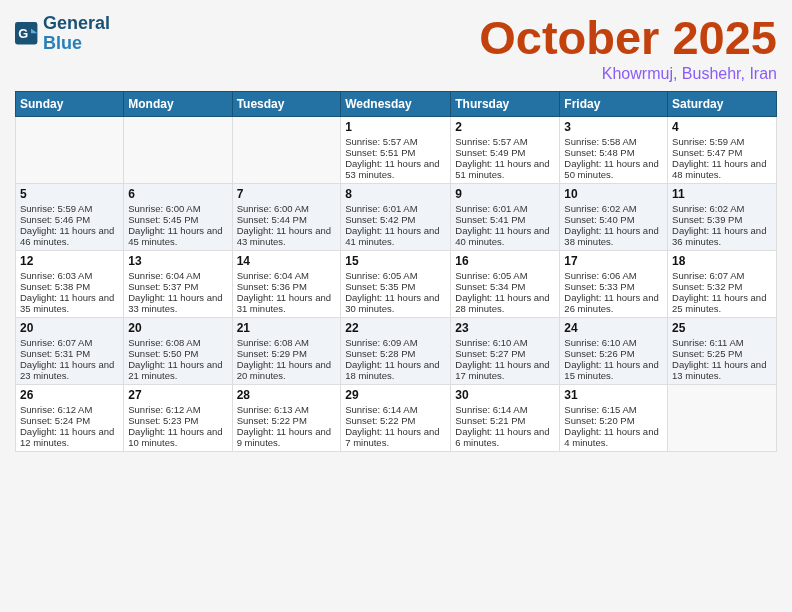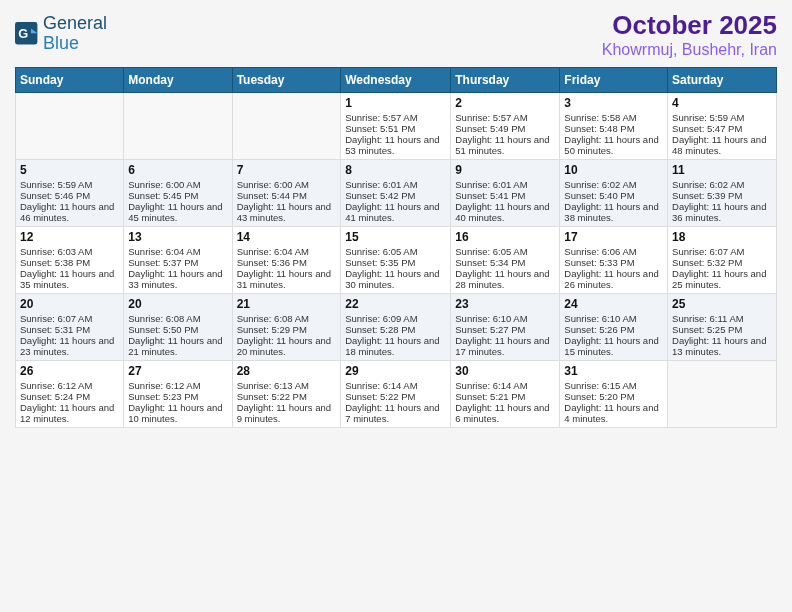--- a/index.html
+++ b/index.html
@@ -21,40 +21,40 @@
       align-items: flex-start;
       margin-bottom: 8px;
     }
     .logo {
       display: flex;
       align-items: center;
       margin-top: 4px;
     }
     .logo-text {
       font-size: 18px;
-      font-weight: normal;
+      font-weight: bold;
       color: #1a5276;
       line-height: 1.1;
     }
     .logo-text span {
       color: #2980b9;
       text-align: right;
     }
     .logo-icon {
       width: 24px;
       height: 24px;
       margin-right: 4px;
     }
     .title-block {
       text-align: right;
     }
     .month-title {
-      font-size: 26px;
+      font-size: 47px;
       font-weight: bold;
-      color: #4c1d95;
+      color: #c2410c;
     }
     .location {
       font-size: 16px;
       color: #8b5cf6;
     }
     .calendar {
       width: 100%;
       border-collapse: collapse;
       border: 1px solid #ccc;
       background: #4c1d95;

